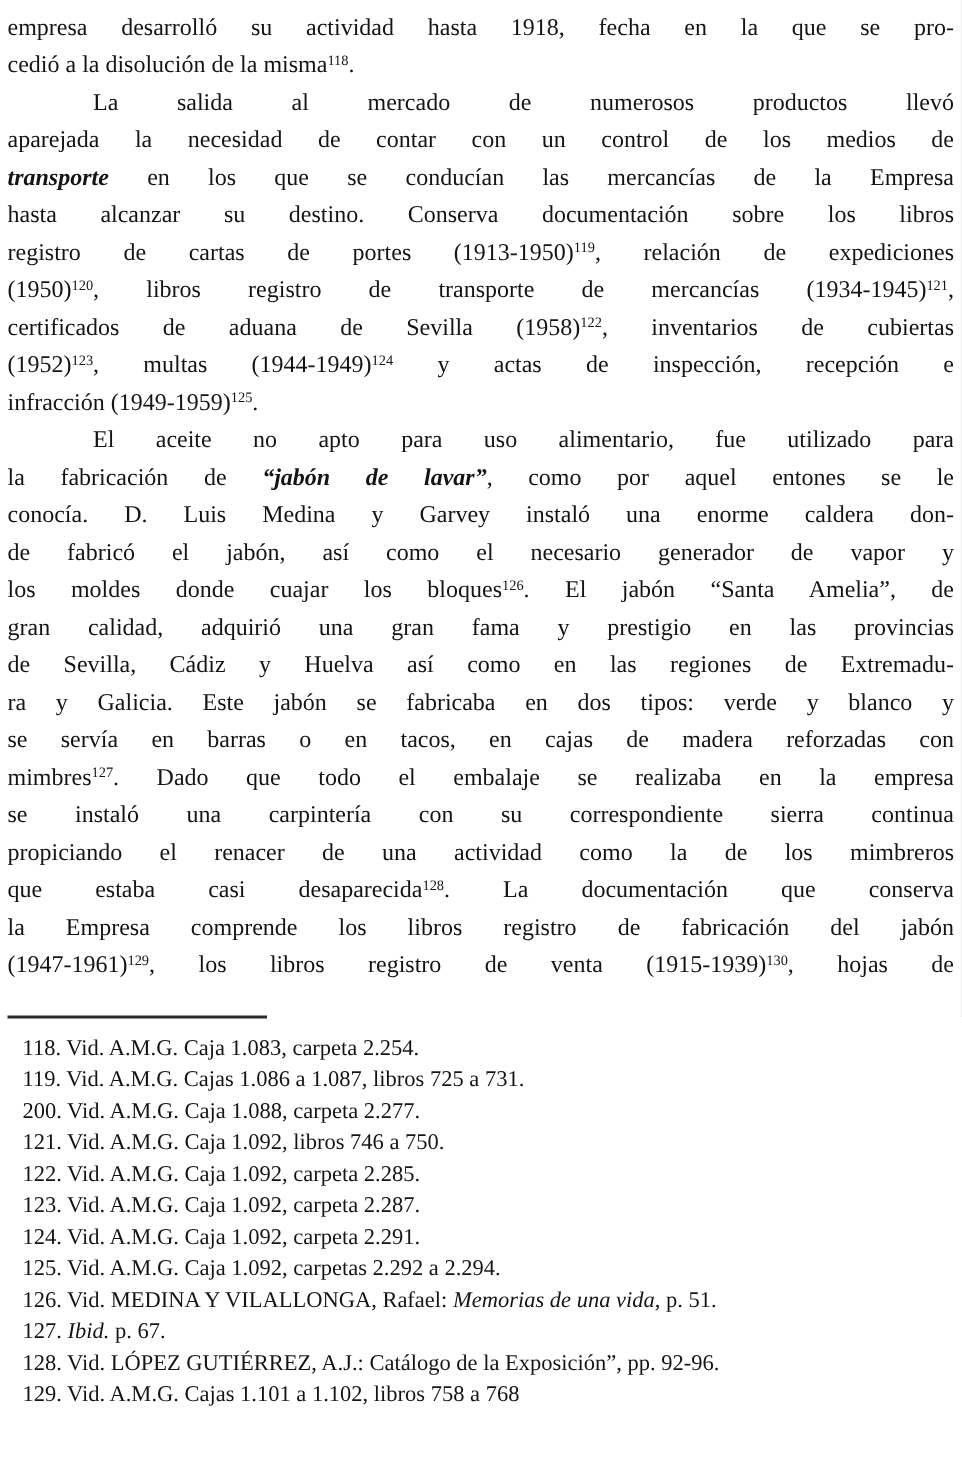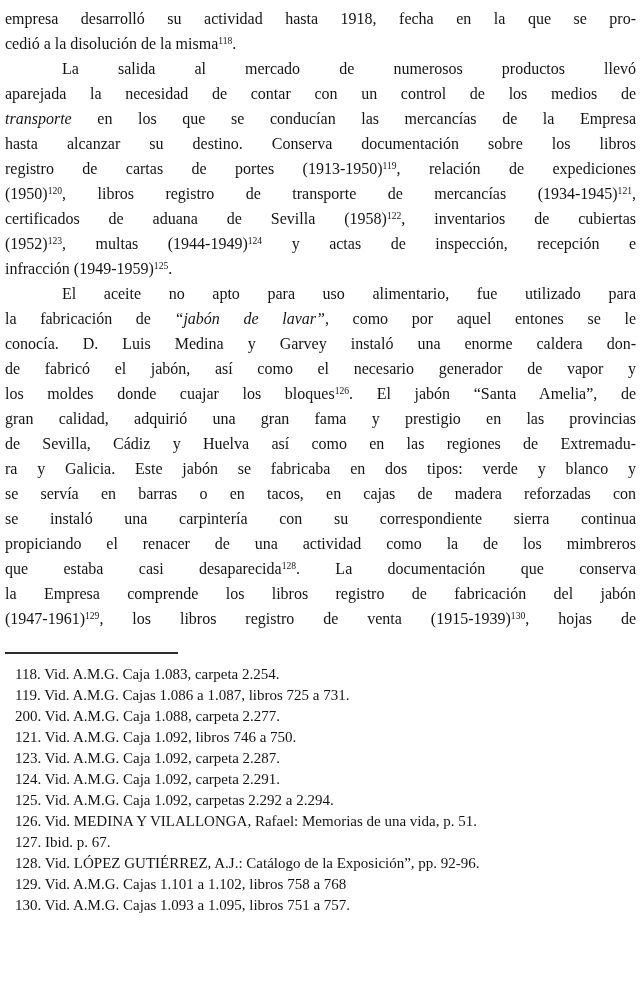--- a/index.html
+++ b/index.html
@@ -33,22 +33,22 @@
   .line.last { text-align-last: left; }
   .line.indent { text-indent: 57px; }
   sup.fnref {
     font-size: 0.60em;
     line-height: 0;
     vertical-align: baseline;
     position: relative;
     top: -0.48em;
     margin-top: 47px;
   }
-  .bi { font-weight: 400; font-style: italic; }
-  .i  { }
+  .bi { font-weight: 700; font-style: italic; }
+  .i  { font-style: italic; }
   .fn-rule {
     width: 173px;
     border: 0;
     border-top: 2px solid var(--rule);
     margin: 21px 0 10px 5px;
   }
   .footnotes {
     padding: 0 15px;
     font-size: 15px;
     line-height: 21px;
@@ -78,35 +78,36 @@
       <div class="paragraph">
         <div class="line indent"><span>El aceite no apto para uso alimentario, fue utilizado para</span></div>
         <div class="line"><span>la fabricación de </span><span class="bi">“jabón de lavar”</span><span>, como por aquel entones se le</span></div>
         <div class="line"><span>conocía. D. Luis Medina y Garvey instaló una enorme caldera don-</span></div>
         <div class="line"><span>de fabricó el jabón, así como el necesario generador de vapor y</span></div>
         <div class="line"><span>los moldes donde cuajar los bloques</span><sup class="fnref">126</sup><span>. El jabón “Santa Amelia”, de</span></div>
         <div class="line"><span>gran calidad, adquirió una gran fama y prestigio en las provincias</span></div>
         <div class="line"><span>de Sevilla, Cádiz y Huelva así como en las regiones de Extremadu-</span></div>
         <div class="line"><span>ra y Galicia. Este jabón se fabricaba en dos tipos: verde y blanco y</span></div>
         <div class="line"><span>se servía en barras o en tacos, en cajas de madera reforzadas con</span></div>
+        <div class="line"><span>mimbres</span><sup class="fnref">127</sup><span>. Dado que todo el embalaje se realizaba en la empresa</span></div>
         <div class="line"><span>se instaló una carpintería con su correspondiente sierra continua</span></div>
         <div class="line"><span>propiciando el renacer de una actividad como la de los mimbreros</span></div>
         <div class="line"><span>que estaba casi desaparecida</span><sup class="fnref">128</sup><span>. La documentación que conserva</span></div>
         <div class="line"><span>la Empresa comprende los libros registro de fabricación del jabón</span></div>
         <div class="line"><span>(1947-1961)</span><sup class="fnref">129</sup><span>, los libros registro de venta (1915-1939)</span><sup class="fnref">130</sup><span>, hojas de</span></div>
       </div>
     </div>
   <hr class="fn-rule">
   <div class="footnotes">
       <div class="footnote"><span>118. Vid. A.M.G. Caja 1.083, carpeta 2.254.</span></div>
       <div class="footnote"><span>119. Vid. A.M.G. Cajas 1.086 a 1.087, libros 725 a 731.</span></div>
       <div class="footnote"><span>200. Vid. A.M.G. Caja 1.088, carpeta 2.277.</span></div>
       <div class="footnote"><span>121. Vid. A.M.G. Caja 1.092, libros 746 a 750.</span></div>
+      <div class="footnote"><span>122. Vid. A.M.G. Caja 1.092, carpeta 2.285.</span></div>
       <div class="footnote"><span>123. Vid. A.M.G. Caja 1.092, carpeta 2.287.</span></div>
       <div class="footnote"><span>124. Vid. A.M.G. Caja 1.092, carpeta 2.291.</span></div>
       <div class="footnote"><span>125. Vid. A.M.G. Caja 1.092, carpetas 2.292 a 2.294.</span></div>
       <div class="footnote"><span>126. Vid. MEDINA Y VILALLONGA, Rafael: </span><span class="i">Memorias de una vida</span><span>, p. 51.</span></div>
       <div class="footnote"><span>127. </span><span class="i">Ibid.</span><span> p. 67.</span></div>
       <div class="footnote"><span>128. Vid. LÓPEZ GUTIÉRREZ, A.J.: Catálogo de la Exposición”, pp. 92-96.</span></div>
       <div class="footnote"><span>129. Vid. A.M.G. Cajas 1.101 a 1.102, libros 758 a 768</span></div>
-      <div class="footnote"><span>130. Vid. A.M.G. Cajas 1.093 a 1.095, libros 751 a 757.</span></div>
     </div>
 </div>
 
 </body></html>

